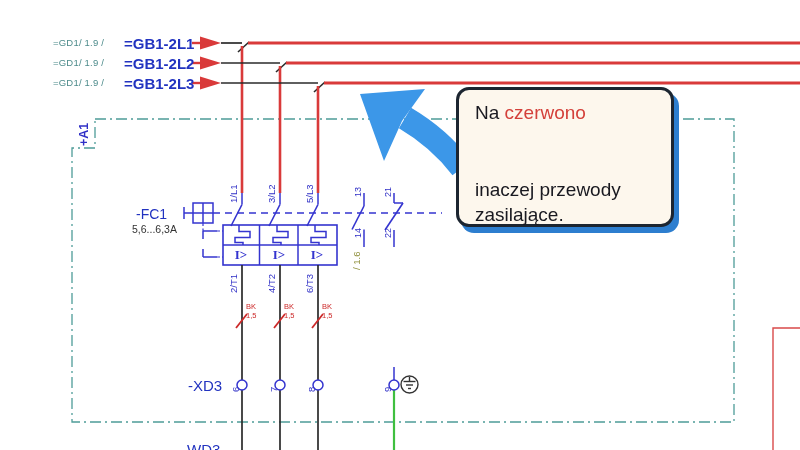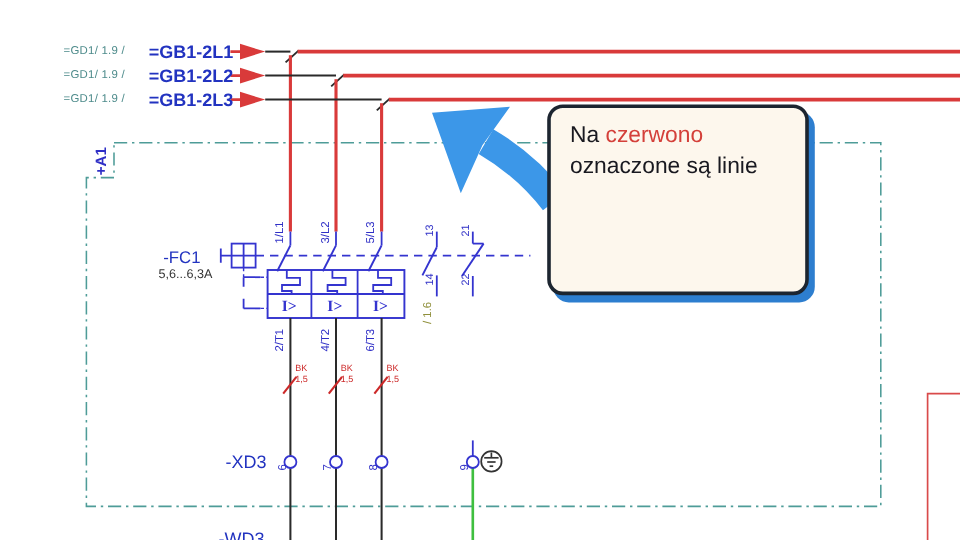--- a/index.html
+++ b/index.html
@@ -10,21 +10,21 @@
   .xref{color:#4d8b8b;font-size:9.5px;letter-spacing:.2px;}
   .wlabel{color:#2233c0;font-size:15px;font-weight:bold;text-align:right;}
   .bluetxt{color:#2233c0;}
   .rot{transform:rotate(-90deg);transform-origin:0 0;}
   .termlbl{color:#2f2fc6;font-size:9.5px;}
   .auxlbl{color:#2f2fc6;font-size:9px;}
   .olive{color:#8f8f3a;font-size:9.5px;}
   .bk{color:#cc2929;font-size:7.5px;line-height:8.5px;font-weight:normal;}
   .isym{position:absolute;width:22px;text-align:center;color:#3434cf;
         font-family:"Liberation Serif",serif;font-weight:bold;font-size:13px;}
-  #bubble{position:absolute;left:424px;top:87px;width:218px;height:159px;box-sizing:border-box;
+  #bubble{position:absolute;left:424px;top:87px;width:218px;height:140px;box-sizing:border-box;
           background:#fdf7ed;border:3px solid #1c2530;border-radius:13px;
           box-shadow:5px 6px 0 0 #2d7ecf;z-index:5;}
   #bubble .txt{padding:10px 8px 0 16px;font-size:19px;line-height:25.5px;color:#191920;}
   .hl-red{color:#d4403a;}
   #arrowSvg{position:absolute;left:0;top:0;z-index:4;}
 </style>
 </head>
 <body>
 
 <div id="stage">
@@ -176,19 +176,20 @@
   <div class="lbl rot termlbl" style="left:198px;top:392px;">6</div>
   <div class="lbl rot termlbl" style="left:236px;top:392px;">7</div>
   <div class="lbl rot termlbl" style="left:274px;top:392px;">8</div>
   <div class="lbl rot termlbl" style="left:350px;top:392px;">9</div>
 
   <div class="lbl bluetxt" style="left:150px;top:441px;font-size:15px;">-WD3</div>
 
   <div id="bubble">
     <div class="txt">
       <span>Na </span><span class="hl-red">czerwono</span><br>
-      <span>oznaczone są linie</span><br>
       <br>
       <br>
+      <span>inaczej przewody</span><br>
+      <span>zasilające.</span>
     </div>
   </div>
 
 </div>
 
 </body></html>

